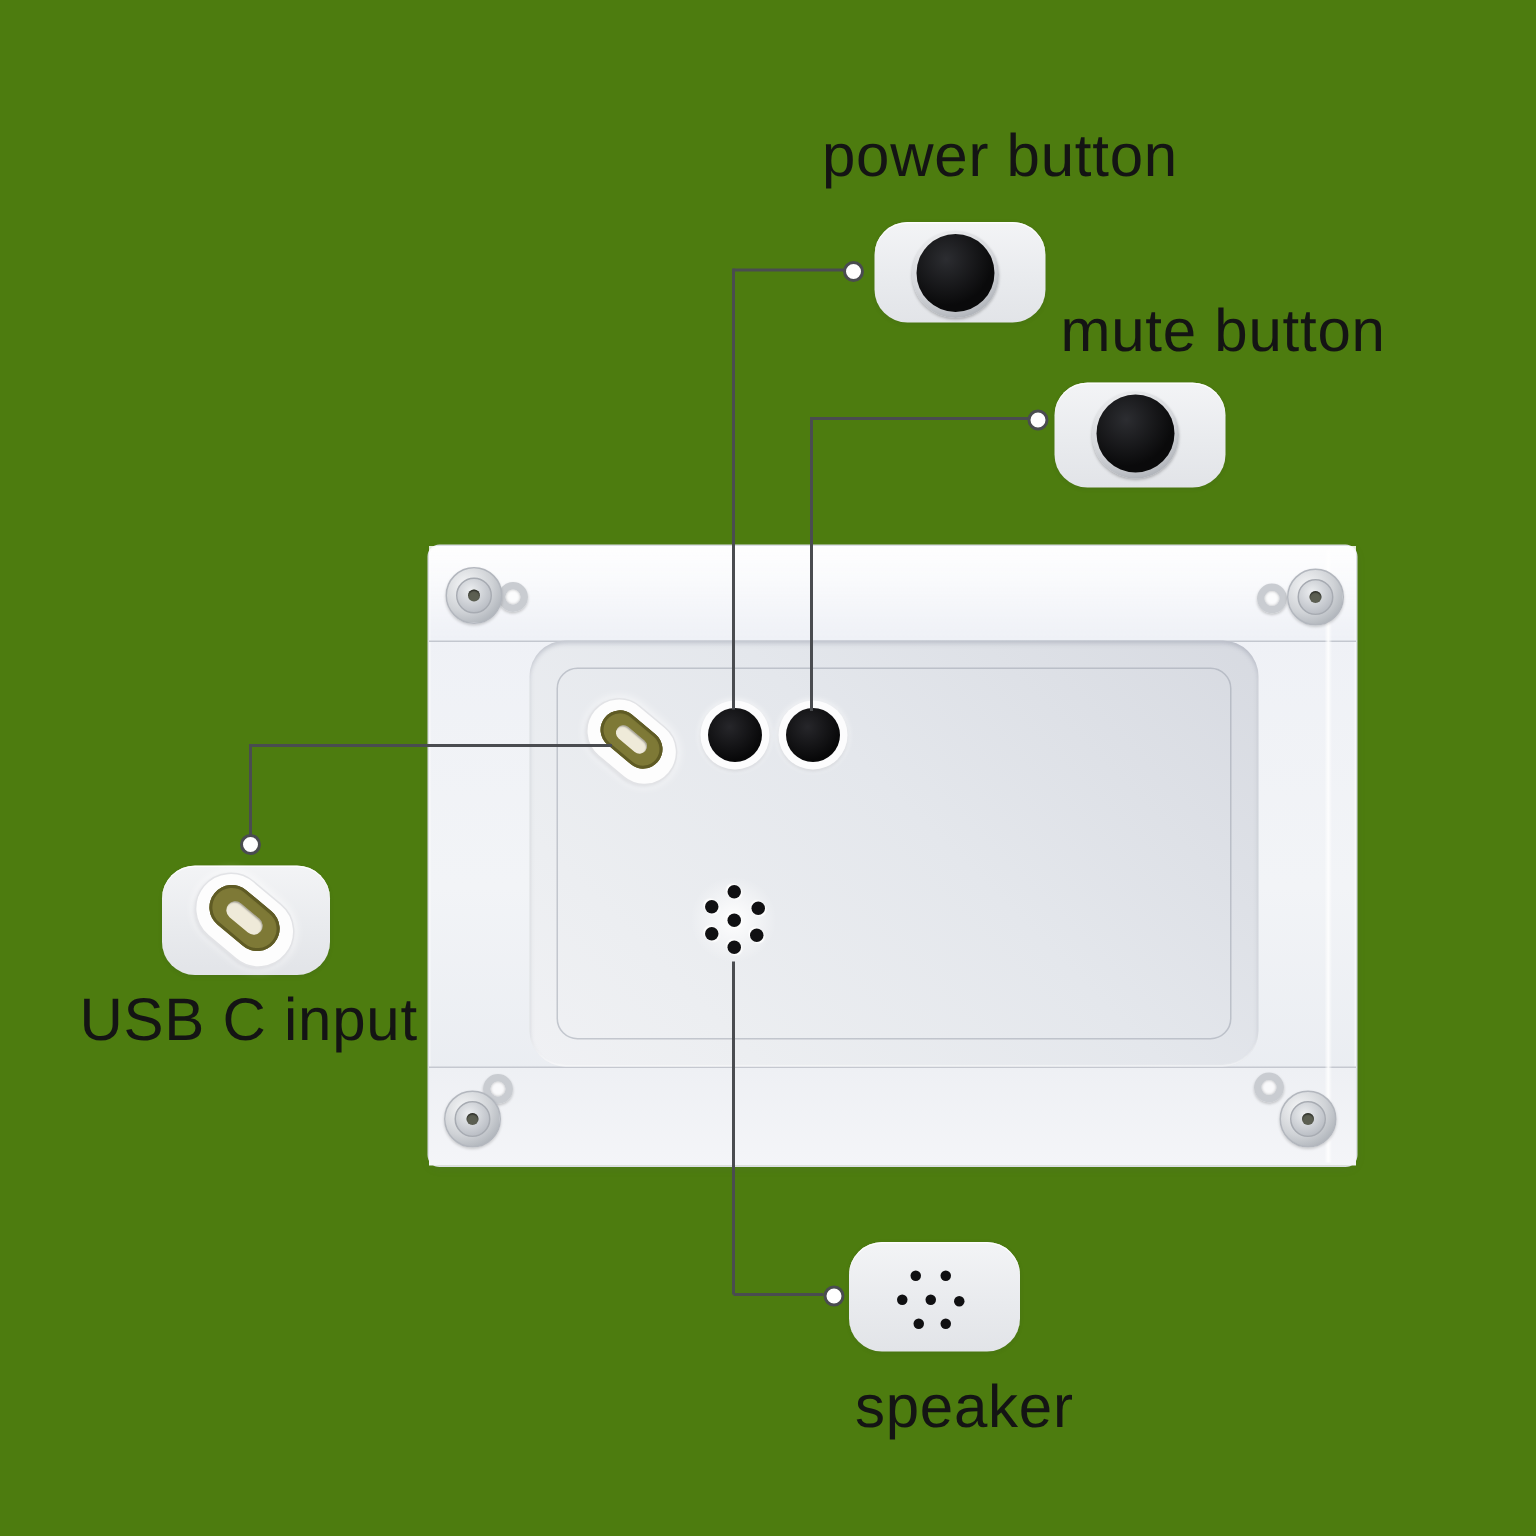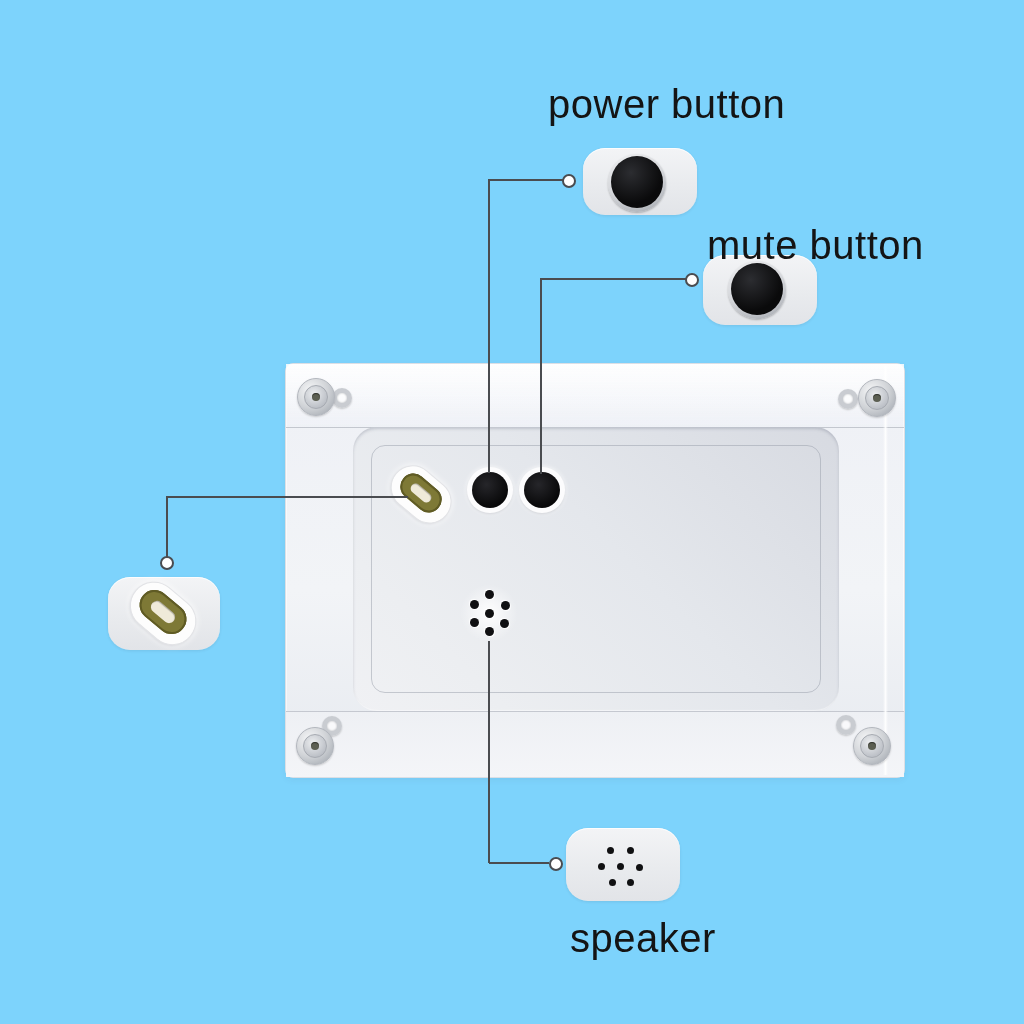--- a/index.html
+++ b/index.html
@@ -1,17 +1,17 @@
 <!DOCTYPE html>
 <html><head>
 <meta charset="utf-8">
 <style>
   html,body{margin:0;padding:0;background:#ffffff;}
   .canvas{
-    position:relative;width:1024px;height:1024px;background:#7dd3fc;overflow:hidden;
+    position:relative;width:1024px;height:1024px;background:#4d7c0f;overflow:hidden;
     font-family:"Liberation Sans", sans-serif;
   }
   .label{
     position:absolute;white-space:nowrap;color:#141414;
     font-size:40px;letter-spacing:.5px;line-height:1.1;
   }
   
   .line{position:absolute;background:#4a4c50;}
   .dot-end{
     position:absolute;width:10px;height:10px;border-radius:50%;
@@ -217,16 +217,17 @@
 
   <div class="line" style="left:167px;top:496px;width:241px;height:2px;"></div>
   <div class="line" style="left:166px;top:496px;width:2px;height:61px;"></div>
   <div class="dot-end" style="left:160px;top:556px;"></div>
 
   <div class="line" style="left:488px;top:641px;width:2px;height:222px;"></div>
   <div class="line" style="left:489px;top:862px;width:60px;height:2px;"></div>
   <div class="dot-end" style="left:549px;top:857px;"></div>
 
   <div class="label" style="left:548px;top:82px;">power button</div>
-  <div class="label" style="left:707px;top:223px;text-align:right;">mute button</div>
+  <div class="label" style="left:707px;top:199px;text-align:right;">mute button</div>
+  <div class="label" style="left:53px;top:658px;">USB C input</div>
   <div class="label" style="left:570px;top:916px;">speaker</div>
 
 </div>
 
 </body></html>

